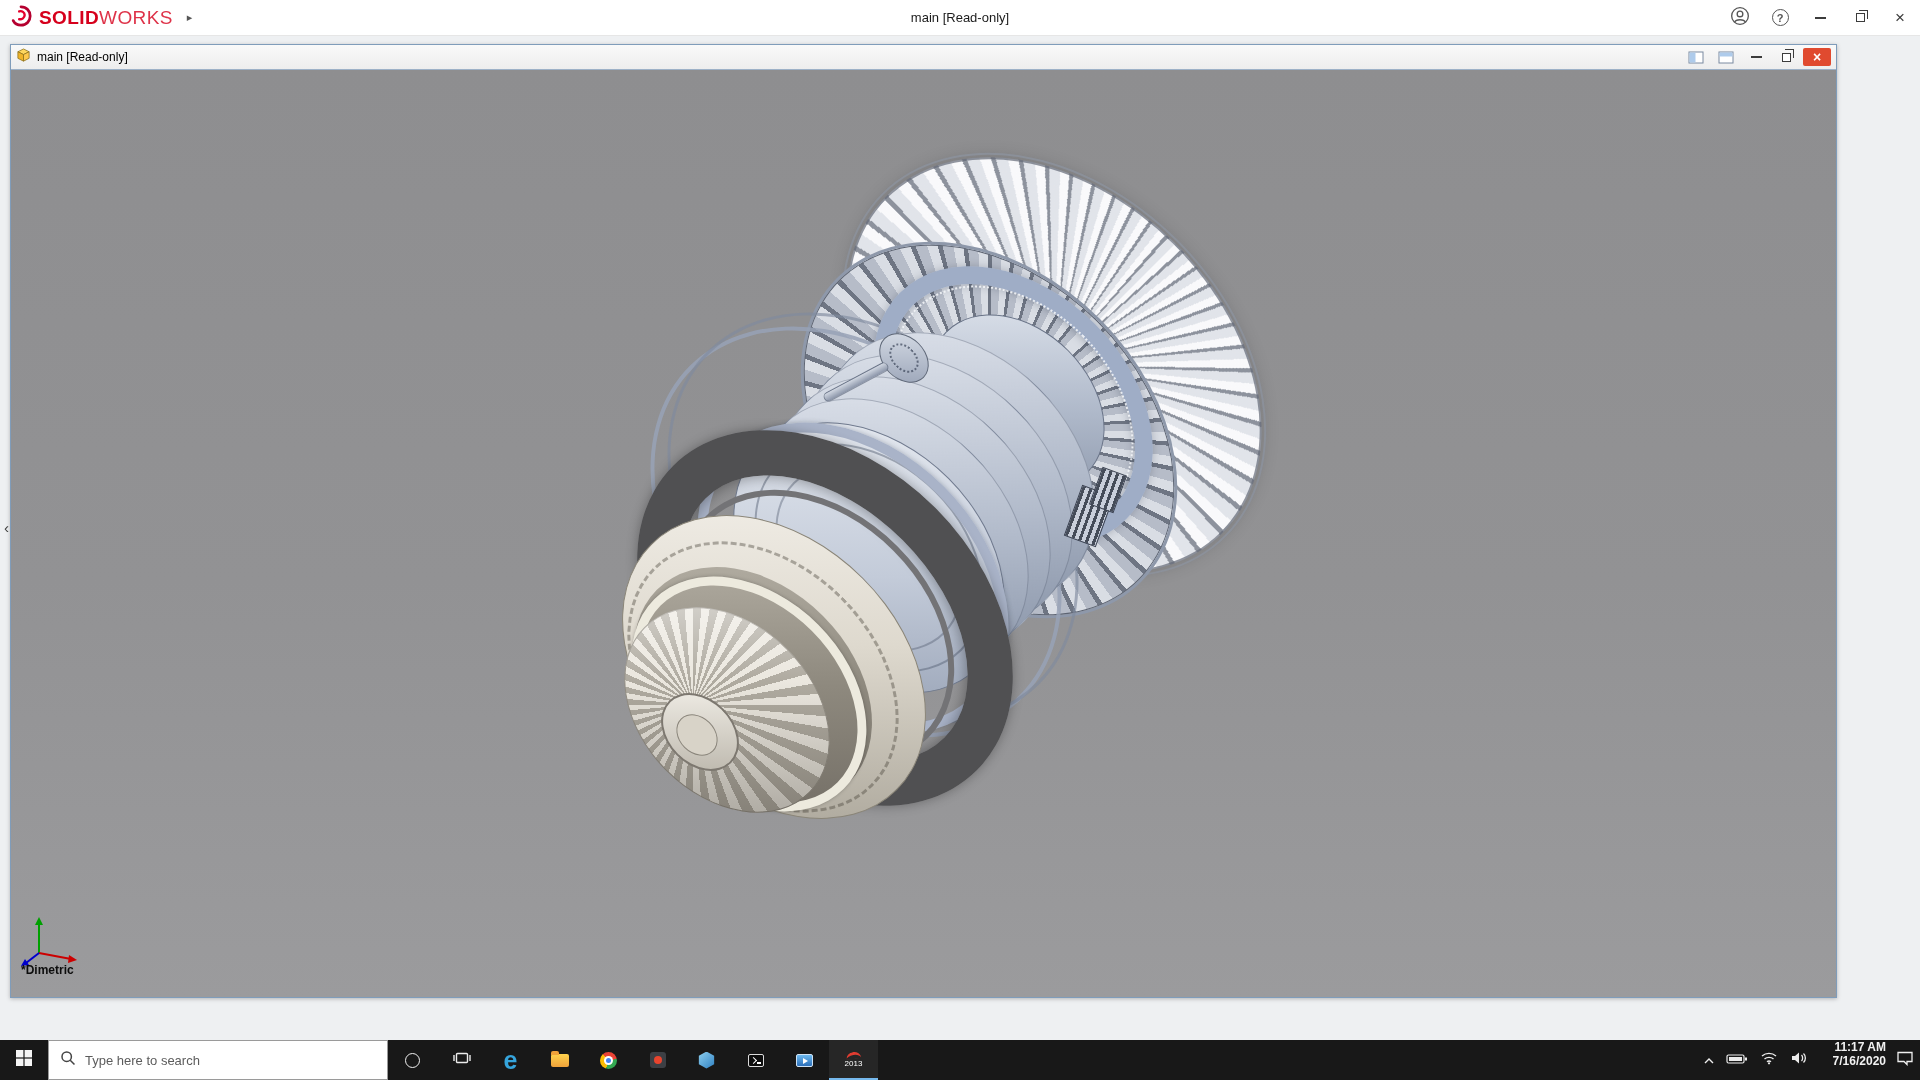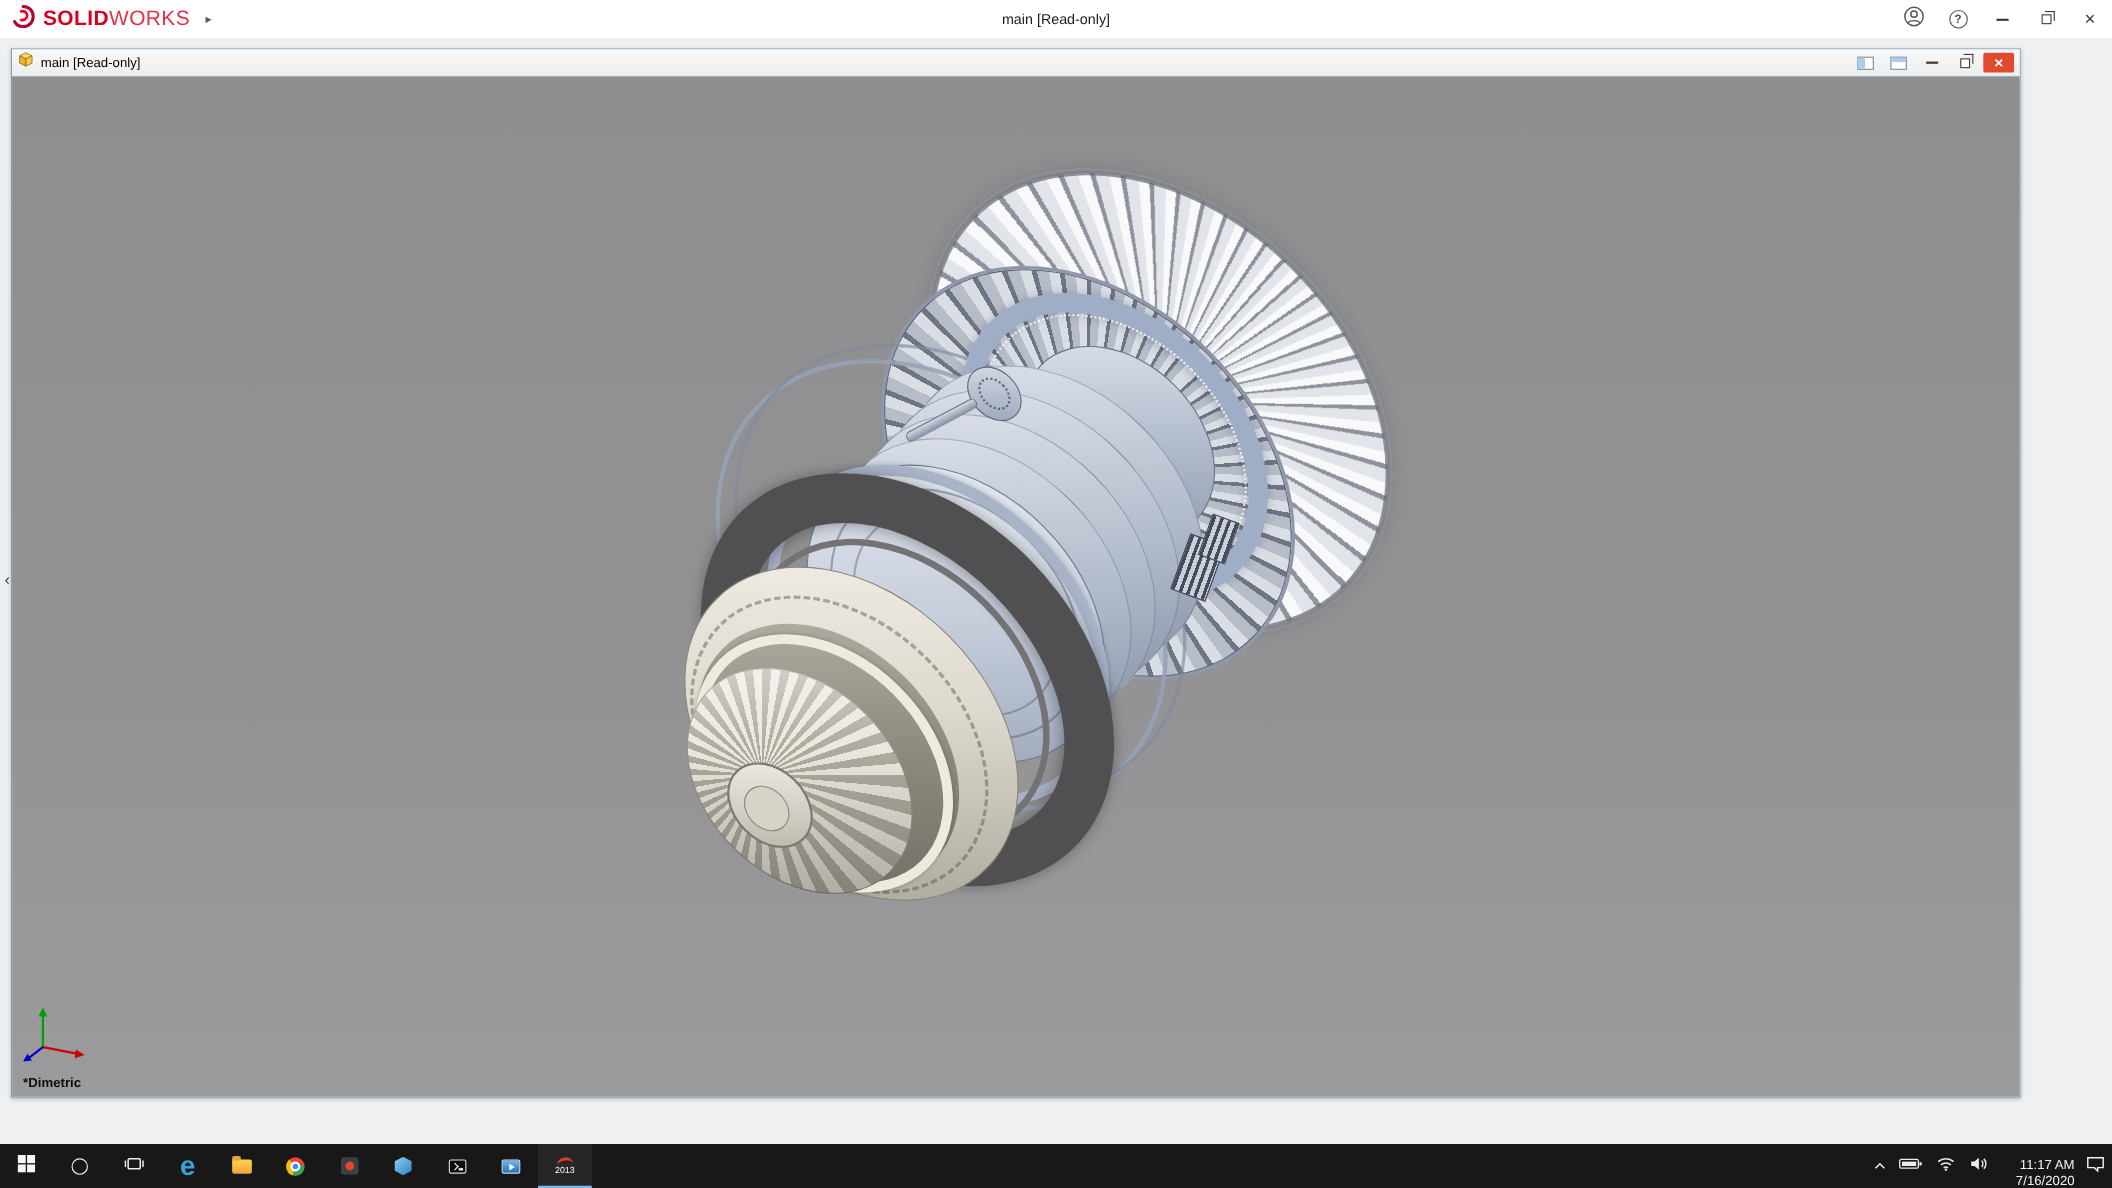--- a/index.html
+++ b/index.html
@@ -29,21 +29,21 @@
   .doc-controls { margin-left:auto; display:flex; align-items:center; gap:4px; }
   .dbtn { width:26px; height:18px; display:flex; align-items:center; justify-content:center; border-radius:2px; }
   .dbtn-close { background:#e04a2f; color:#fff; font-size:14px; font-weight:bold; width:28px; }
 
   
   .viewport { flex:1; position:relative; overflow:hidden; border-top:1px solid #9db1c7; background:linear-gradient(180deg,#8e8e90 0%, #929294 55%, #9b9b9d 100%); }
 
   .el { position:absolute; border-radius:50%; transform:translate(-50%,-50%) rotate(45deg); }
   .rect { position:absolute; }
 
-  .view-label { position:absolute; left:10px; bottom:6px; font-size:12px; font-weight:bold; color:#0d0d0d; }
+  .view-label { position:absolute; left:10px; bottom:20px; font-size:12px; font-weight:bold; color:#0d0d0d; }
   .triad { position:absolute; left:8px; bottom:24px; }
 
   .panel-chevron { position:absolute; left:4px; top:520px; z-index:30; color:#3f3f3f; font-size:15px; line-height:1; }
 
   
   .taskbar { position:absolute; bottom:0; left:0; width:1920px; height:40px; background:#181818; display:flex; align-items:stretch; z-index:50; }
   .tb-btn { width:48px; display:flex; align-items:center; justify-content:center; flex:none; }
   .tb-btn.slim { width:49px; }
   .tb-btn.active { background:#262626; box-shadow:inset 0 -2px 0 #76b9ed; }
   .search-box { width:340px; background:#fff; border:1px solid #9a9a9a; display:flex; align-items:center; gap:9px; padding:0 11px; flex:none; }
@@ -62,21 +62,21 @@
   .cubeapp { width:17px; height:17px; background:linear-gradient(135deg,#8ed0f0,#2d7fc1); clip-path:polygon(50% 0,95% 25%,95% 75%,50% 100%,5% 75%,5% 25%); }
   .cmdicon { width:16px; height:13px; background:#0c0c0c; border:1px solid #dcdcdc; border-radius:2px; position:relative; }
   .cmdicon::before { content:""; position:absolute; left:2px; top:3.5px; width:4px; height:4px; border-right:1.5px solid #fff; border-bottom:1.5px solid #fff; transform:rotate(-45deg); }
   .cmdicon::after { content:""; position:absolute; left:8px; bottom:2px; width:4px; height:1.5px; background:#fff; }
   .mediaapp { width:17px; height:13px; background:linear-gradient(#6cb9ef,#2c6fba); border:1px solid #cfe3f5; border-radius:2px; position:relative; }
   .mediaapp::after { content:""; position:absolute; left:6px; top:3px; border-left:5px solid #fff; border-top:3px solid transparent; border-bottom:3px solid transparent; }
   .sw-icon { display:flex; flex-direction:column; align-items:center; gap:1px; }
   .sw-arc { width:15px; height:7px; border-top:3px solid #e03c31; border-radius:50% 50% 0 0 / 100% 100% 0 0; transform:rotate(-8deg); }
   .sw-badge { font-size:8px; color:#fff; line-height:8px; }
 
-  .tray { margin-left:auto; display:flex; align-items:flex-end; }
+  .tray { margin-left:auto; display:flex; align-items:flex-start;font-weight:bold; }
   .tray-item { height:40px; display:flex; align-items:center; justify-content:center; padding:0 6px; }
   .clock { width:76px; display:flex; flex-direction:column; align-items:flex-end; justify-content:center; color:#f2f2f2; font-size:12px; line-height:14px; padding-right:4px; }
 </style>
 </head>
 <body>
 
 <div class="titlebar">
   <div class="brand">
     <span>
       <svg width="22" height="22" viewBox="0 0 24 24">
@@ -213,20 +213,29 @@
   <div class="tb-btn">
     <span>
       <svg width="16" height="16" viewBox="0 0 16 16" fill="#f5f5f5">
         <rect x="0" y="0" width="7.4" height="7.4"></rect>
           <rect x="8.6" y="0" width="7.4" height="7.4"></rect>
         <rect x="0" y="8.6" width="7.4" height="7.4"></rect>
           <rect x="8.6" y="8.6" width="7.4" height="7.4"></rect>
       </svg>
     </span>
   </div>
+  <div class="search-box">
+    <span>
+      <svg width="16" height="16" viewBox="0 0 16 16" fill="none" stroke="#444" stroke-width="1.5">
+        <circle cx="6.7" cy="6.7" r="4.7"></circle>
+          <path d="M10.2 10.2 L14.5 14.5"></path>
+      </svg>
+    </span>
+    <input class="search-input" type="text" placeholder="Type here to search" style="">
+  </div>
   <div class="tb-btn slim">
       <span class="cortana-circle"></span>
     </div>
   <div class="tb-btn slim">
     <span>
       <svg width="18" height="16" viewBox="0 0 18 16" fill="none" stroke="#ececec" stroke-width="1.4">
         <rect x="3.5" y="3.5" width="11" height="9" rx="1"></rect>
           <path d="M1 5 v6 M17 5 v6"></path>
       </svg>
     </span>

